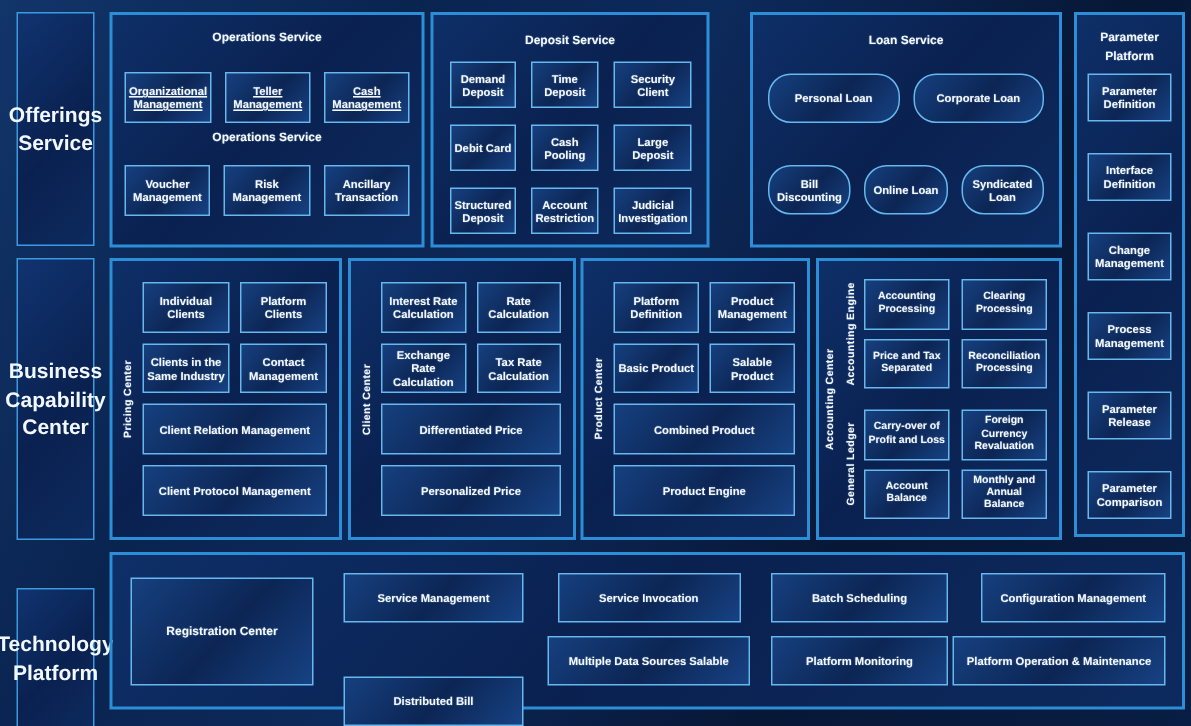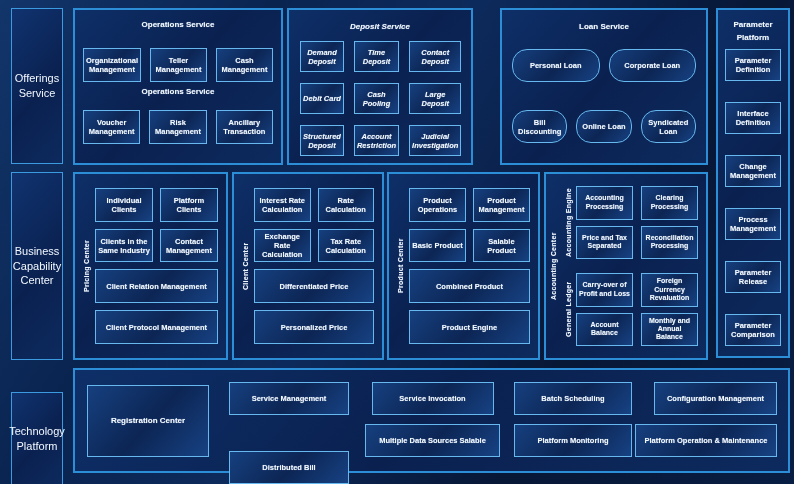--- a/index.html
+++ b/index.html
@@ -22,22 +22,22 @@
     background: linear-gradient(132deg, #0e2f68 0%, #0a2150 48%, #0d2a5e 100%);
   }
   .rail {
     position: absolute;
     border: 1.5px solid #3b9ae0;
     background: linear-gradient(132deg, #103370 0%, #0a2150 55%, #0d2a5e 100%);
     display: flex;
     align-items: center;
     justify-content: center;
     text-align: center;
-    font-size: 11px;
-    font-weight: normal;
+    font-size: 14px;
+    font-weight: bold;
     line-height: 1.35;
     padding: 2px;
   }
   .box {
     border: 1.5px solid #66b8ee;
     background: linear-gradient(132deg, #16407f 0%, #0c2554 52%, #174283 100%);
     display: flex;
     align-items: center;
     justify-content: center;
     text-align: center;
@@ -65,28 +65,28 @@
     text-shadow: 0 0 1px rgba(220,240,255,.5);
   }
 
   
   .rail-offerings  { left: 11px; top: 8px;   width: 52px; height: 156px; }
   .rail-business   { left: 11px; top: 172px; width: 52px; height: 188px; }
   .rail-technology { left: 11px; top: 392px; width: 52px; height: 94px; }
 
   
   .pos-operations { left: 73px;  top: 8px; width: 210px; height: 157px; }
-  .pos-deposit    { left: 287px; top: 8px; width: 186px; height: 157px; font-style: italic; }
+  .pos-deposit    { left: 287px; top: 8px; width: 186px; height: 157px; }
   .pos-loan       { left: 500px; top: 8px; width: 208px; height: 157px; }
   .pos-parameter  { left: 716px; top: 8px; width: 74px;  height: 350px; }
 
   .ops-col { display: flex; flex-direction: column; height: 100%; padding: 10px 8px; }
   .ops-row { display: flex; justify-content: center; gap: 9px; height: 34px; }
   .ops-row .box { width: 58px; }
-  .ops-row1 { margin-top: 19px; }
+  .ops-row1 { margin-top: 19px; text-decoration: underline; }
   .ops-mid { margin-top: 5px; height: 13px; }
   .ops-row2 { margin-top: 10px; }
 
   .dep-col { display: flex; flex-direction: column; height: 100%; padding: 12px 11px; }
   .dep-grid { margin-top: 10px; display: grid; grid-template-columns: repeat(3, 1fr); grid-auto-rows: 31px; gap: 11px 10px; }
 
   .loan-col { display: flex; flex-direction: column; height: 100%; padding: 12px 10px; }
   .loan-row { display: flex; gap: 9px; height: 33px; }
   .loan-row .box { flex: 1; border-radius: 15px; }
   .loan-row1 { margin-top: 18px; }
@@ -161,21 +161,21 @@
       </div>
     </div>
   </div>
 
   <div class="panel pos-deposit">
     <div class="dep-col">
       <div class="ptitle">Deposit Service</div>
       <div class="dep-grid">
         <div class="box">Demand Deposit</div>
         <div class="box">Time Deposit</div>
-        <div class="box">Contact Deposit</div>
+        <div class="box">Security Client</div>
         <div class="box">Debit Card</div>
         <div class="box">Cash Pooling</div>
         <div class="box">Large Deposit</div>
         <div class="box">Structured Deposit</div>
         <div class="box">Account Restriction</div>
         <div class="box">Judicial Investigation</div>
       </div>
     </div>
   </div>
 
@@ -237,21 +237,21 @@
       </div>
       <div class="box wbox">Differentiated Price</div>
       <div class="box wbox">Personalized Price</div>
     </div>
   </div>
 
   <div class="panel cpanel pos-product">
     <div class="vlabel">Product Center</div>
     <div class="ccontent">
       <div class="crow">
-        <div class="box">Product Operations</div>
+        <div class="box">Platform Definition</div>
         <div class="box">Product Management</div>
       </div>
       <div class="crow">
         <div class="box">Basic Product</div>
         <div class="box">Salable Product</div>
       </div>
       <div class="box wbox">Combined Product</div>
       <div class="box wbox">Product Engine</div>
     </div>
   </div>

